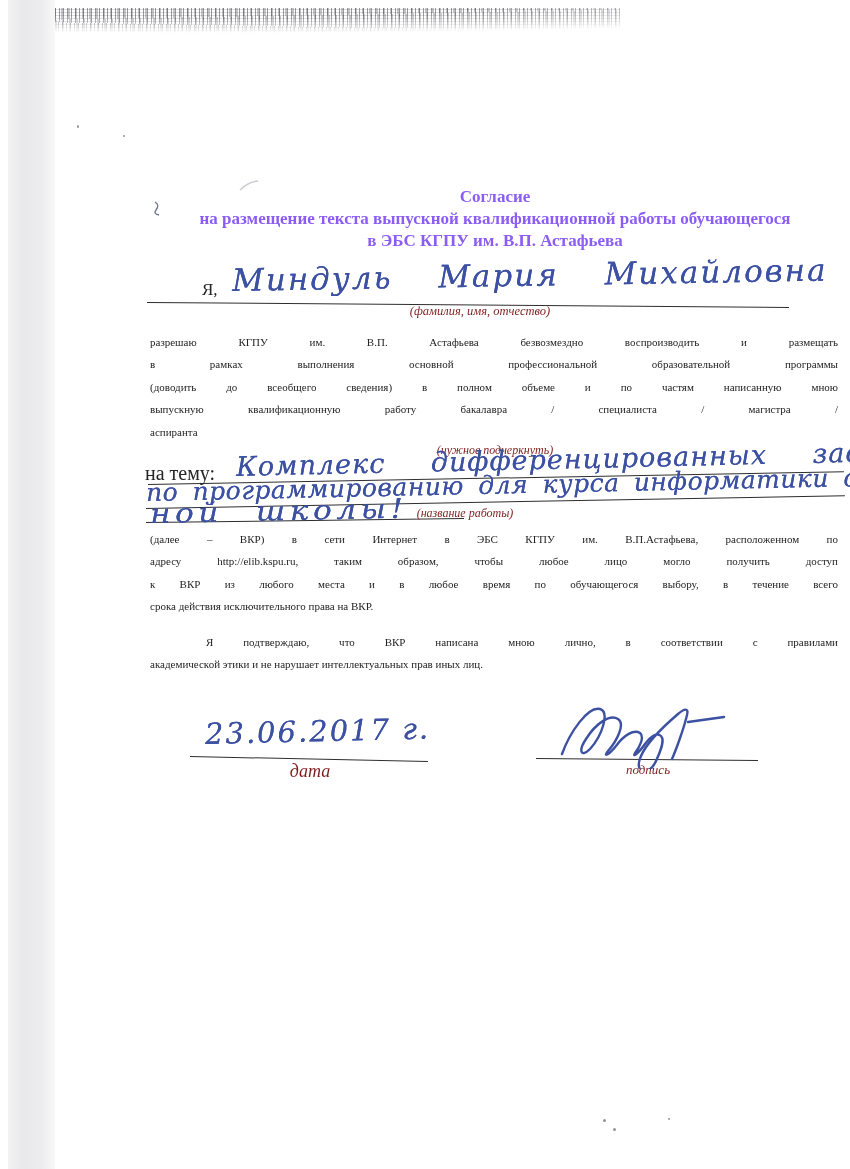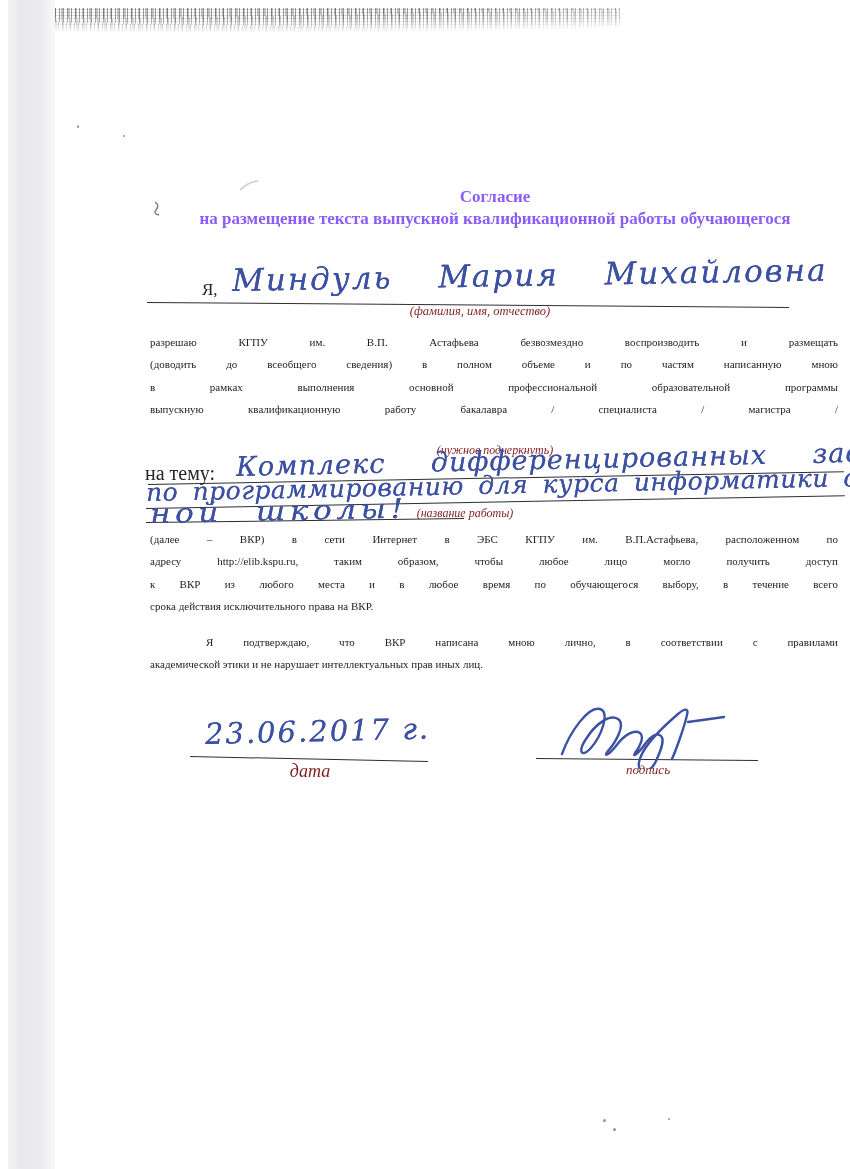--- a/index.html
+++ b/index.html
@@ -80,32 +80,34 @@
 <div class="speck" style="left:613px;top:1128px;width:3px;height:3px;"></div>
 <div class="speck" style="left:668px;top:1118px;width:2px;height:2px;"></div>
 <svg class="scan-artifacts-svg" width="850" height="1169" viewBox="0 0 850 1169">
   <path d="M155 202 q5 3 1 8 q-3 4 3 5" fill="none" stroke="#4a4f6e" stroke-width="1.3" opacity=".8"></path>
   <path d="M240 190 q8 -8 18 -9" fill="none" stroke="#c6c6cc" stroke-width="1.5" opacity=".9"></path>
 </svg>
 
 <div class="title-block">
   <div>Согласие</div>
   <div>на размещение текста выпускной квалификационной работы обучающегося</div>
+  <div>в ЭБС КГПУ им. В.П. Астафьева</div>
 </div>
 
 <span class="label-ya">Я,</span>
 <span class="ink ink-name">Миндуль Мария Михайловна</span>
 <div class="rule u-name"></div>
 <div class="caption cap-name">(фамилия, имя, отчество)</div>
 
 <div class="pblock p1">
   <div class="pline">разрешаю КГПУ им. В.П. Астафьева безвозмездно воспроизводить и размещать</div>
+  <div class="pline">в рамках выполнения основной профессиональной образовательной программы</div>
   <div class="pline">(доводить до всеобщего сведения) в полном объеме и по частям написанную мною</div>
-  <div class="pline">в рамках выполнения основной профессиональной образовательной программы</div>
   <div class="pline">выпускную квалификационную работу бакалавра / специалиста / магистра /</div>
+  <div class="pline last">аспиранта</div>
 </div>
 
 <div class="caption note-underline">(нужное подчеркнуть)</div>
 
 <span class="label-topic">на тему:</span>
 <span class="ink ink-topic1">Комплекс дифференцированных задач</span>
 <div class="rule u-topic1"></div>
 <span class="ink ink-topic2">по программированию для курса информатики основ</span>
 <div class="rule u-topic2"></div>
 <span class="ink ink-topic3">ной школы!</span>

